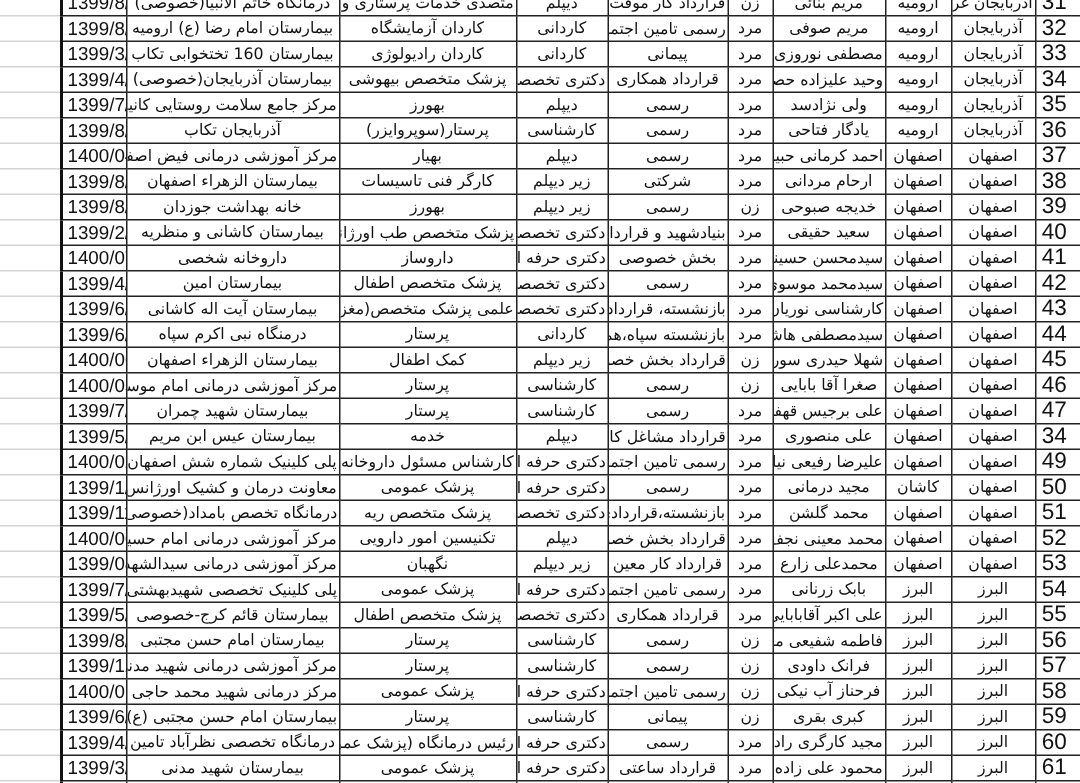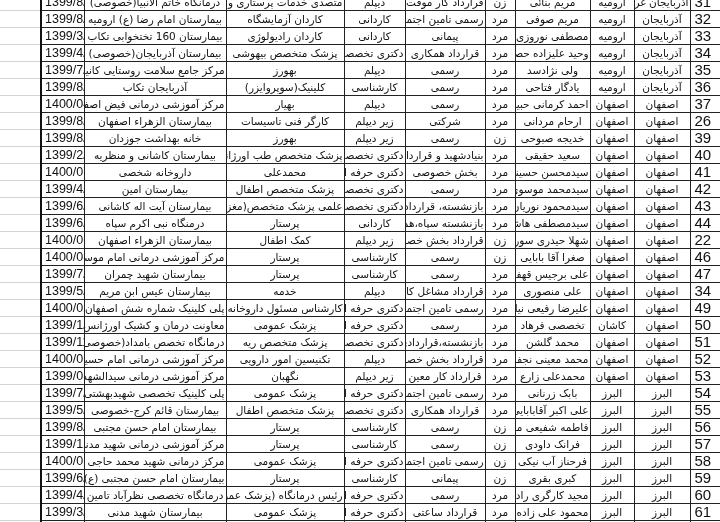--- a/index.html
+++ b/index.html
@@ -98,21 +98,21 @@
     <td class="rtl">مرد</td>
     <td class="rtl">ولی نژادسد</td>
     <td class="rtl">ارومیه</td>
     <td class="rtl">آذربایجان</td>
     <td class="num">35</td>
   </tr>
         <tr>
     <td class="empty"></td>
     <td class="date">1399/8/</td>
     <td class="rtl wp">آذربایجان تکاب</td>
-    <td class="rtl">کلینیک(سوپروایزر)</td>
+    <td class="rtl">پرستار(سوپروایزر)</td>
     <td class="rtl">کارشناسی</td>
     <td class="rtl">رسمی</td>
     <td class="rtl">مرد</td>
     <td class="rtl">یادگار فتاحی</td>
     <td class="rtl">ارومیه</td>
     <td class="rtl">آذربایجان</td>
     <td class="num">36</td>
   </tr>
         <tr>
     <td class="empty"></td>
@@ -131,21 +131,21 @@
     <td class="empty"></td>
     <td class="date">1399/8/22</td>
     <td class="rtl wp">بیمارستان الزهراء اصفهان</td>
     <td class="rtl">کارگر فنی تاسیسات</td>
     <td class="rtl">زیر دیپلم</td>
     <td class="rtl">شرکتی</td>
     <td class="rtl">مرد</td>
     <td class="rtl">ارحام مردانی</td>
     <td class="rtl">اصفهان</td>
     <td class="rtl">اصفهان</td>
-    <td class="num">26</td>
+    <td class="num">38</td>
   </tr>
         <tr>
     <td class="empty"></td>
     <td class="date">1399/8/20</td>
     <td class="rtl wp">خانه بهداشت جوزدان</td>
     <td class="rtl">بهورز</td>
     <td class="rtl">زیر دیپلم</td>
     <td class="rtl">رسمی</td>
     <td class="rtl">زن</td>
     <td class="rtl">خدیجه صبوحی</td>
@@ -163,21 +163,21 @@
     <td class="rtl">مرد</td>
     <td class="rtl">سعید حقیقی</td>
     <td class="rtl">اصفهان</td>
     <td class="rtl">اصفهان</td>
     <td class="num">40</td>
   </tr>
         <tr>
     <td class="empty"></td>
     <td class="date">1400/07/1</td>
     <td class="rtl wp">داروخانه شخصی</td>
-    <td class="rtl">محمدعلی</td>
+    <td class="rtl">داروساز</td>
     <td class="rtl">دکتری حرفه ای</td>
     <td class="rtl">بخش خصوصی</td>
     <td class="rtl">مرد</td>
     <td class="rtl">سیدمحسن حسینی بهارانچی</td>
     <td class="rtl">اصفهان</td>
     <td class="rtl">اصفهان</td>
     <td class="num">41</td>
   </tr>
         <tr>
     <td class="empty"></td>
@@ -193,21 +193,21 @@
     <td class="num">42</td>
   </tr>
         <tr>
     <td class="empty"></td>
     <td class="date">1399/6/14</td>
     <td class="rtl wp">بیمارستان آیت اله کاشانی</td>
     <td class="rtl">علمی پزشک متخصص(مغز و اعصاب)</td>
     <td class="rtl">دکتری تخصصی</td>
     <td class="rtl">بازنشسته، قرارداد پرکیس</td>
     <td class="rtl">مرد</td>
-    <td class="rtl">سیدمحمود نوریان</td>
+    <td class="rtl">کارشناسی نوریان</td>
     <td class="rtl">اصفهان</td>
     <td class="rtl">اصفهان</td>
     <td class="num">43</td>
   </tr>
         <tr>
     <td class="empty"></td>
     <td class="date">1399/6/4</td>
     <td class="rtl wp">درمنگاه نبی اکرم سپاه</td>
     <td class="rtl">پرستار</td>
     <td class="rtl">کاردانی</td>
@@ -222,21 +222,21 @@
     <td class="empty"></td>
     <td class="date">1400/06/1</td>
     <td class="rtl wp">بیمارستان الزهراء اصفهان</td>
     <td class="rtl">کمک اطفال</td>
     <td class="rtl">زیر دیپلم</td>
     <td class="rtl">قرارداد بخش خصوصی</td>
     <td class="rtl">زن</td>
     <td class="rtl">شهلا حیدری سورشجانی</td>
     <td class="rtl">اصفهان</td>
     <td class="rtl">اصفهان</td>
-    <td class="num">22</td>
+    <td class="num">45</td>
   </tr>
         <tr>
     <td class="empty"></td>
     <td class="date">1400/05/2</td>
     <td class="rtl wp">مرکز آموزشی درمانی امام موسی کاظم</td>
     <td class="rtl">پرستار</td>
     <td class="rtl">کارشناسی</td>
     <td class="rtl">رسمی</td>
     <td class="rtl">زن</td>
     <td class="rtl">صغرا آقا بابایی</td>
@@ -284,21 +284,21 @@
     <td class="num">49</td>
   </tr>
         <tr>
     <td class="empty"></td>
     <td class="date">1399/1/</td>
     <td class="rtl wp">معاونت درمان و کشیک اورژانس</td>
     <td class="rtl">پزشک عمومی</td>
     <td class="rtl">دکتری حرفه ای</td>
     <td class="rtl">رسمی</td>
     <td class="rtl">مرد</td>
-    <td class="rtl">تخصصی فرهاد</td>
+    <td class="rtl">مجید درمانی</td>
     <td class="rtl">کاشان</td>
     <td class="rtl">اصفهان</td>
     <td class="num">50</td>
   </tr>
         <tr>
     <td class="empty"></td>
     <td class="date">1399/11/2</td>
     <td class="rtl wp">درمانگاه تخصص بامداد(خصوصی)</td>
     <td class="rtl">پزشک متخصص ریه</td>
     <td class="rtl">دکتری تخصصی</td>

